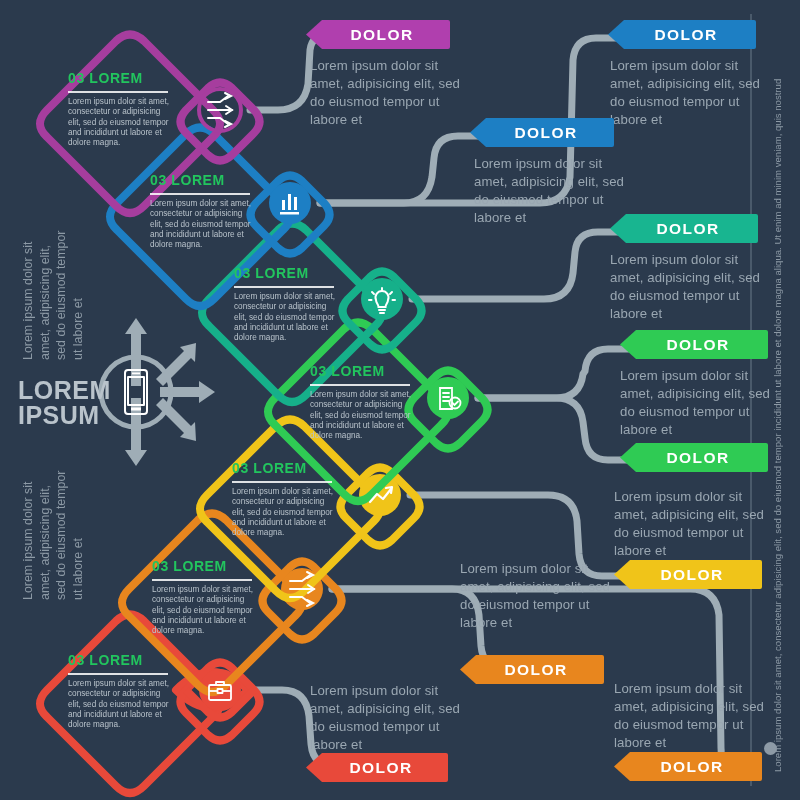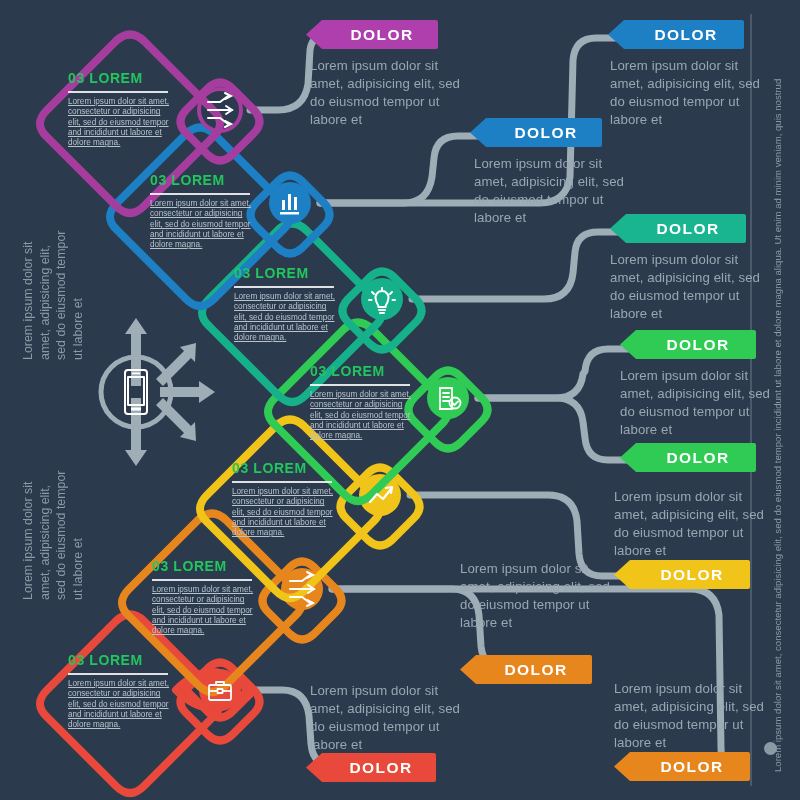--- a/index.html
+++ b/index.html
@@ -23,21 +23,21 @@
   }
   
   .tag{
     position:absolute;
     height:29px;
     display:flex;align-items:center;justify-content:center;
     color:#ffffff;
     font-weight:bold;
     font-size:15.5px;
     letter-spacing:1.4px;
-    padding-left:22px;padding-right:2px;
+    padding-left:22px;padding-right:14px;
     border-radius:2px;
     clip-path:polygon(0 50%, 16px 0, 100% 0, 100% 100%, 16px 100%);
     font-family:"Liberation Sans", sans-serif;
   }
   
   .cardtitle{
     position:absolute;
     color:#22c55e;
     font-weight:bold;
     font-size:14px;
@@ -46,21 +46,20 @@
     font-family:"Liberation Sans", sans-serif;
   }
   .cardrule{position:absolute;height:2px;background:#ffffff;opacity:.85;}
   .cardbody{
     position:absolute;
     color:#b9c3cb;
     font-size:8.2px;
     line-height:10.3px;
     width:104px;
     font-family:"Liberation Sans", sans-serif;
-    text-decoration:underline;
   }
   
   .bigtitle{
     position:absolute;
     color:#b9c3cb;
     font-weight:bold;
     font-size:25px;
     line-height:25px;
     letter-spacing:.5px;
     font-family:"Liberation Sans", sans-serif;
@@ -244,20 +243,24 @@
         <rect x="128" y="377" width="16" height="28"></rect>
         <rect x="132" y="372.5" width="8" height="1.8" fill="#ffffff" stroke="none"></rect>
         <rect x="131" y="407.5" width="10" height="3" fill="#ffffff" stroke="none"></rect>
       </g>
     </g>
 
     <line x1="751" y1="14" x2="751" y2="786" stroke="#4a5a6b" stroke-width="2"></line>
     </g>
   </svg>
 
+  <div class="bigtitle" style="left:18px;top:378px;">
+    <span>LOREM</span><br>
+    <span>IPSUM</span>
+  </div>
   <div class="vtext" style="left:20px;top:360px;">Lorem ipsum dolor sit amet, adipisicing elit, sed do eiusmod tempor ut labore et</div>
   <div class="vtext" style="left:20px;top:600px;">Lorem ipsum dolor sit amet, adipisicing elit, sed do eiusmod tempor ut labore et</div>
 
   <div class="vtext-right" style="left:772px;top:772px;">Lorem ipsum dolor sit amet, consectetur adipisicing elit, sed do eiusmod tempor incididunt ut labore et dolore magna aliqua. Ut enim ad minim veniam, quis nostrud</div>
   <div class="dot" style="left:764px;top:742px;"></div>
 
   <div class="cardtitle" style="left:68px;top:70px;">03 LOREM</div>
   <div class="cardrule" style="left:68px;top:91px;width:100px;"></div>
   <div class="cardbody" style="left:68px;top:97px;">Lorem ipsum dolor sit amet, consectetur or adipisicing elit, sed do eiusmod tempor and incididunt ut labore et dolore magna.</div>
 

